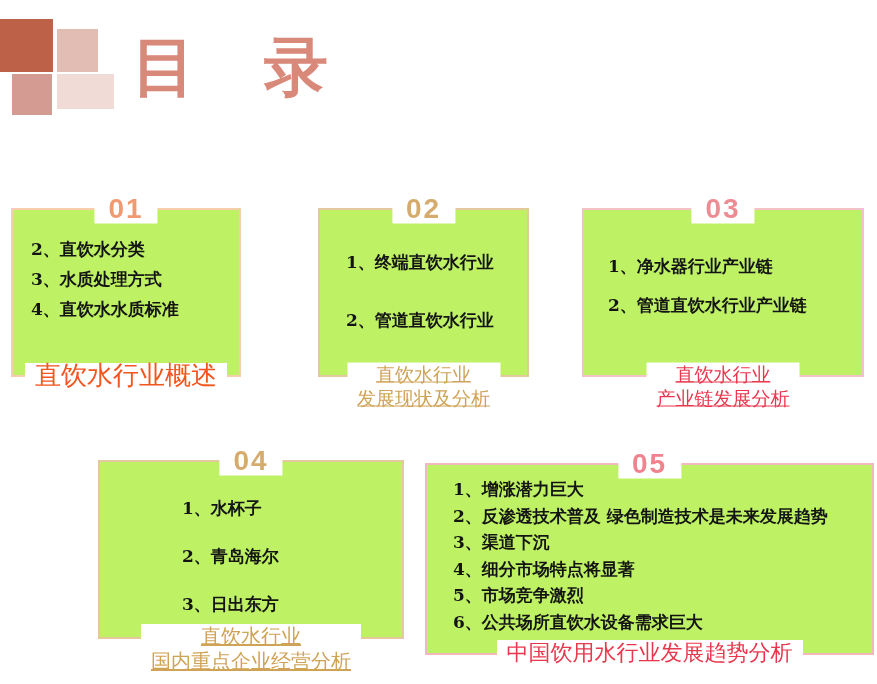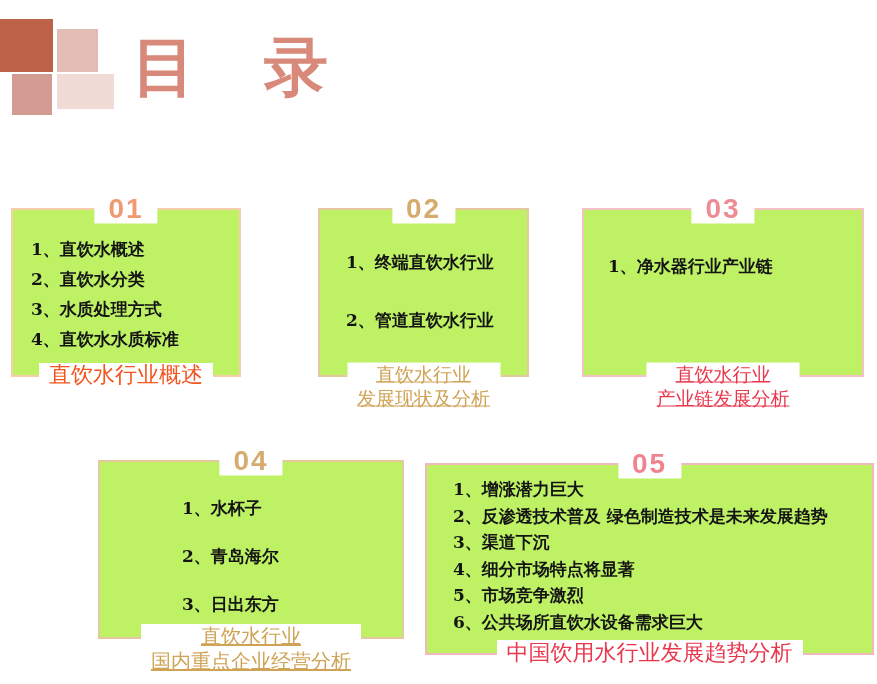--- a/index.html
+++ b/index.html
@@ -47,21 +47,21 @@
   .box3 .items li + li{margin-top:19px;}
   .box4 .items{padding:36px 0 0 62px;font-size:17px;line-height:20px;}
   .box4 .items li + li{margin-top:28px;}
   .box5 .items{padding:11px 0 0 26px;font-size:17px;line-height:26.5px;}
   .caption{
     position:absolute;left:50%;bottom:0;background:#fff;
     padding:0 10px;text-align:center;white-space:nowrap;
   }
   .cap-1line{transform:translate(-50%,50%);}
   .cap-2line{transform:translate(-50%,74%);text-decoration:underline;}
-  .box1 .caption{color:#f3551f;font-size:22px;line-height:24px;}
+  .box1 .caption{color:#f3551f;font-size:26px;line-height:24px;}
   .box2 .caption{color:#cfa355;font-size:19px;line-height:24px;}
   .box3 .caption{color:#e9374d;font-size:19px;line-height:24px;}
   .box4 .caption{color:#cfa355;font-size:20px;line-height:25px;}
   .box5 .caption{color:#e9374d;font-size:22px;line-height:26px;}
 </style>
 </head>
 <body>
 
 <div class="slide">
 
@@ -70,21 +70,20 @@
     <div class="sq sq2"></div>
     <div class="sq sq3"></div>
     <div class="sq sq4"></div>
   </div>
 
   <h1 class="title">目 录</h1>
 
   <section class="box box1">
     <div class="num">01</div>
     <ul class="items">
-      <li>1、直饮水概述</li>
       <li>2、直饮水分类</li>
       <li>3、水质处理方式</li>
       <li>4、直饮水水质标准</li>
     </ul>
     <div class="caption cap-1line">
       <div>直饮水行业概述</div>
     </div>
   </section>
 
   <section class="box box2">
@@ -96,20 +95,21 @@
     <div class="caption cap-2line">
       <div>直饮水行业</div>
       <div>发展现状及分析</div>
     </div>
   </section>
 
   <section class="box box3">
     <div class="num">03</div>
     <ul class="items">
       <li>1、净水器行业产业链</li>
+      <li>2、管道直饮水行业产业链</li>
     </ul>
     <div class="caption cap-2line">
       <div>直饮水行业</div>
       <div>产业链发展分析</div>
     </div>
   </section>
 
   <section class="box box4">
     <div class="num">04</div>
     <ul class="items">

